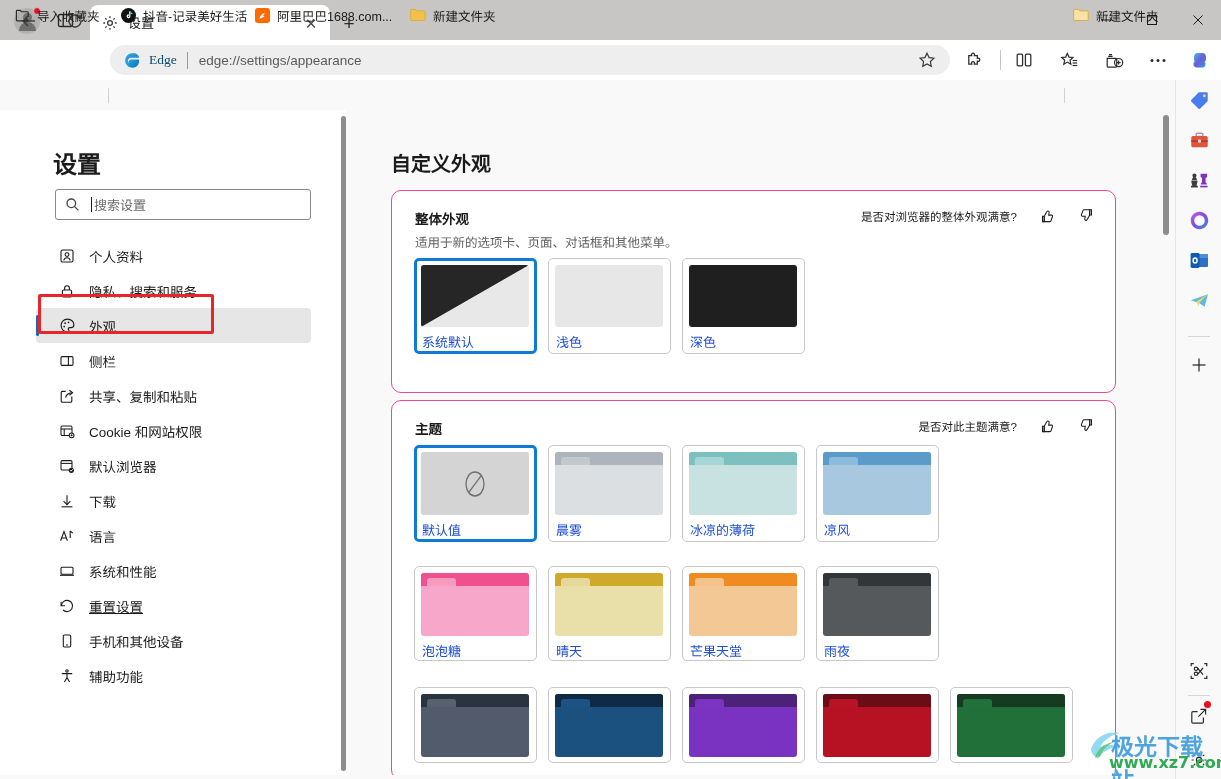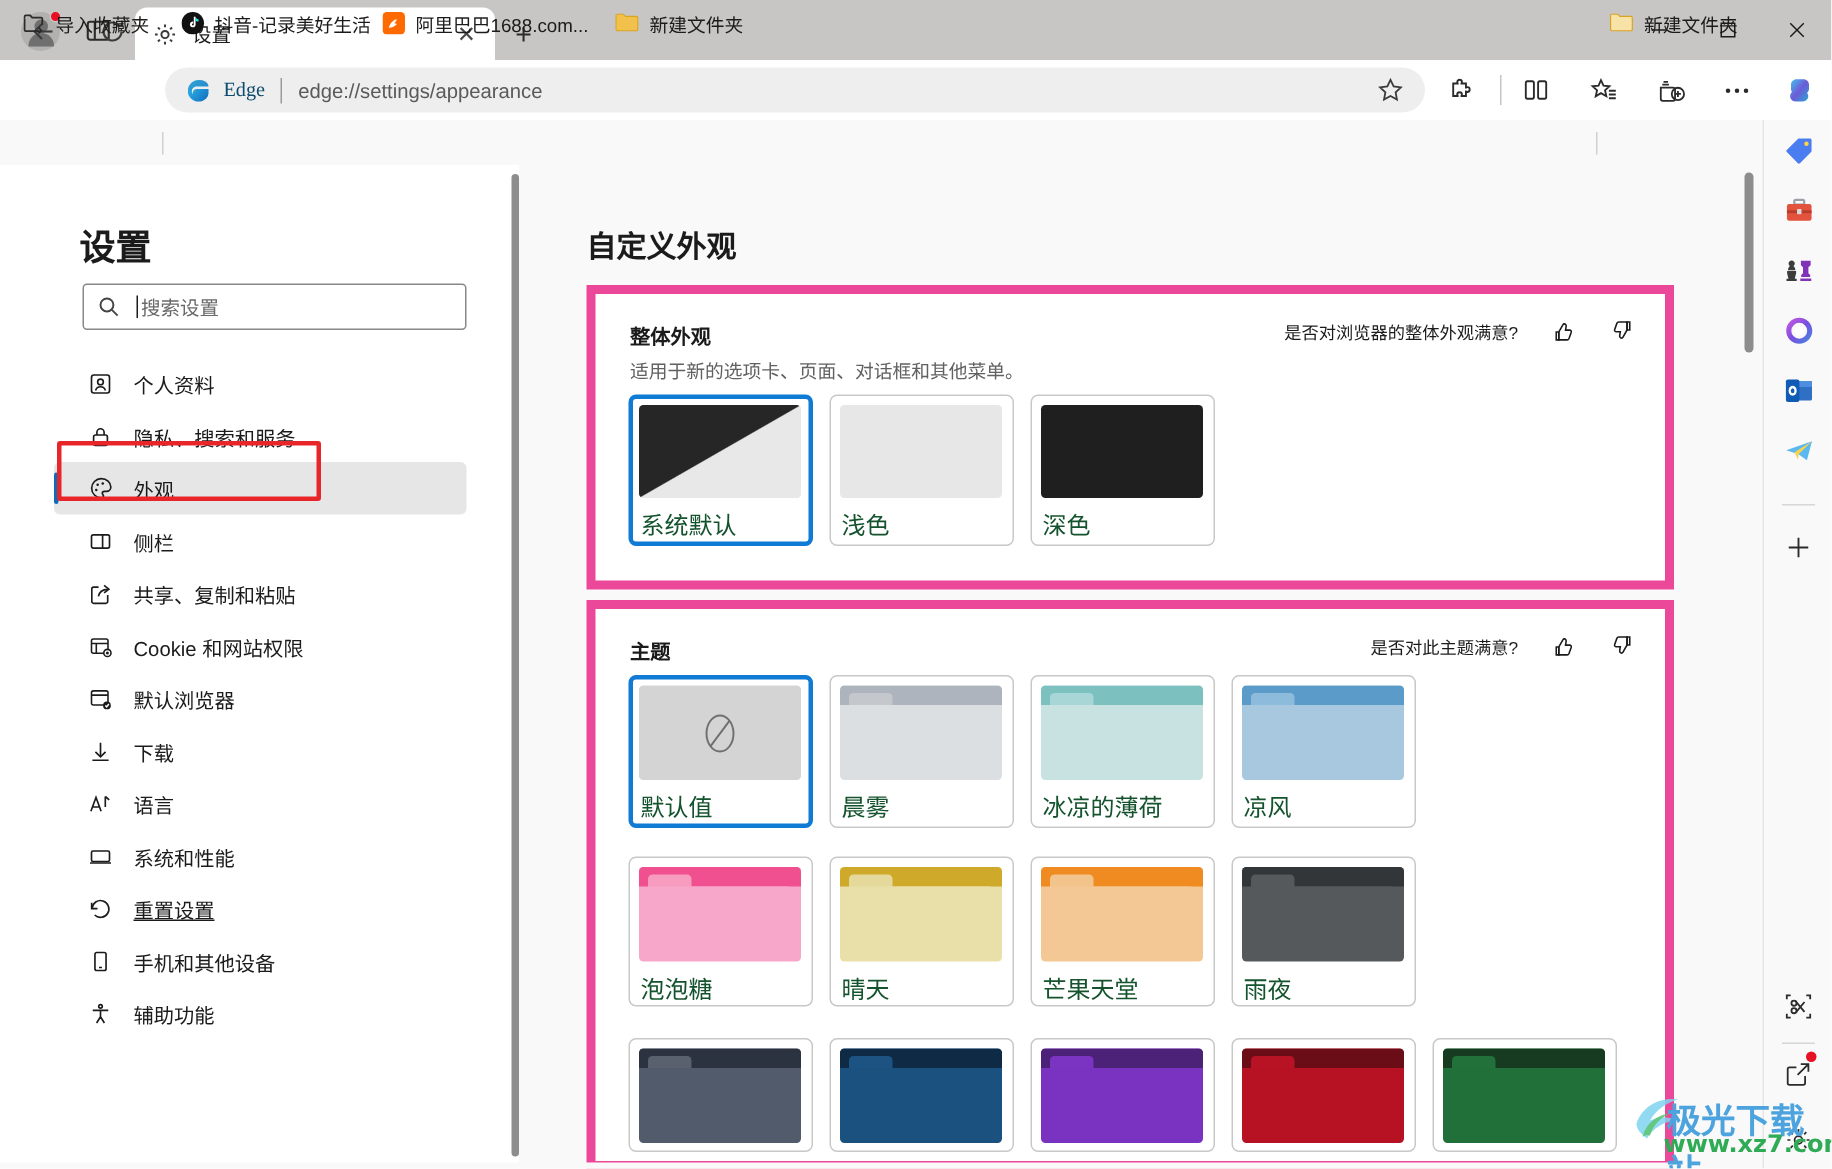--- a/index.html
+++ b/index.html
@@ -215,22 +215,22 @@
     overflow: hidden;
   }
   .content-h1 {
     position: absolute; left: 45px; top: 38px;
     font-size: 20px; font-weight: bold; color: #1b1b1b;
   }
   .card {
     position: absolute; left: 45px;
     width: 725px;
     background: #ffffff;
-    border: 6px solid #ec4899;
-    border-radius: 0;
+    border: 1px solid #ec4899;
+    border-radius: 10px;
   }
   #card-overall { top: 80px; height: 203px; }
   #card-theme   { top: 290px; height: 380px; }
 
   .sec-title {
     position: absolute; left: 23px; top: 17px;
     font-size: 13.5px; font-weight: bold; color: #1b1b1b;
   }
   .sec-desc {
     position: absolute; left: 23px; top: 41px;
@@ -261,21 +261,21 @@
     border: 3px solid #0f7bd4;
     padding: 4px 4px 0 4px;
   }
   .tile .swatch {
     position: relative;
     overflow: hidden;
     border-radius: 3px;
     background: #e6e6e6;
   }
   .tile .tile-label {
-    font-size: 16px; color: #14532d;
+    font-size: 13px; color: #1d4ed8;
     margin-top: 5px; margin-left: 1px;
     white-space: nowrap; overflow: hidden;
   }
   
   .ov-tile .swatch { width: 108px; height: 62px; }
   .ov-tile { width: 123px; }
   .ov-tile.selected { width: 123px; }
   
   .th-tile .swatch { width: 108px; height: 63px; }
   .th-tile { width: 123px; }

